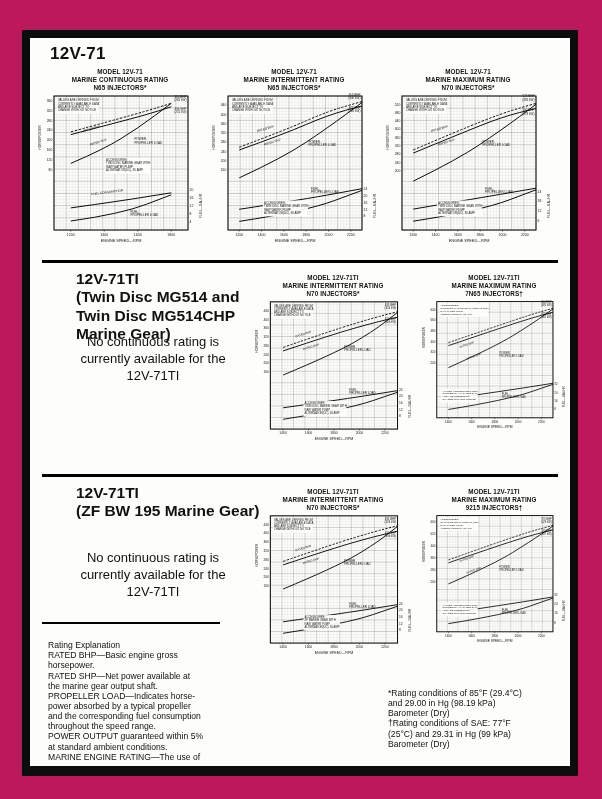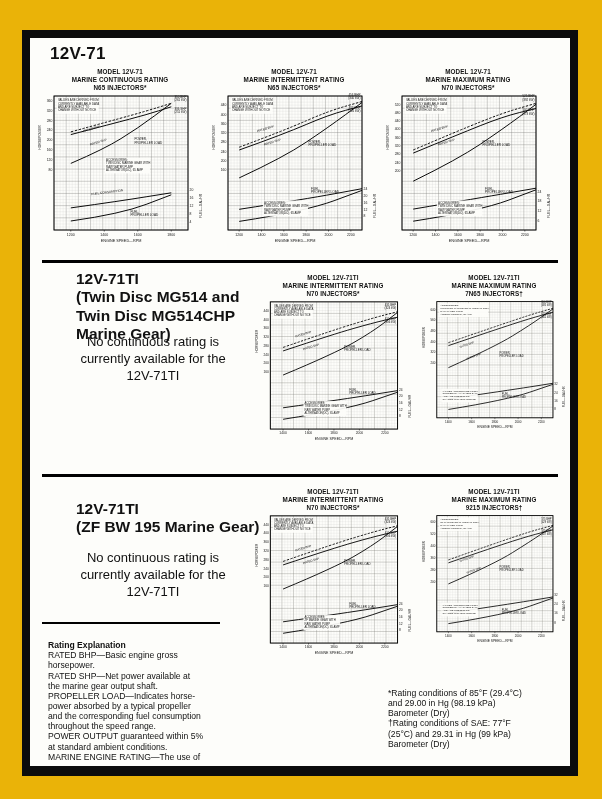--- a/index.html
+++ b/index.html
@@ -1,34 +1,34 @@
 <!DOCTYPE html>
 <html><head>
 <meta charset="utf-8">
 <style>
   html,body{margin:0;padding:0;background:#e8e8e6;}
   body{width:602px;height:799px;font-family:"Liberation Sans",sans-serif;color:#111;}
-  .page{position:relative;width:602px;height:799px;background:#eab308;overflow:hidden;}
+  .page{position:relative;width:602px;height:799px;background:#be185d;overflow:hidden;}
   .frame{position:absolute;left:22px;top:30px;width:556px;height:746px;background:#0c0c0c;}
   .inner{position:absolute;left:8px;top:8px;right:8px;bottom:10px;background:#fdfdfa;}
   .hdr{position:absolute;left:20px;top:6px;font-size:17px;font-weight:bold;letter-spacing:.3px;}
   .chart{position:absolute;margin:0;}
   .chart .ct{font-size:6.3px;font-weight:bold;text-align:center;line-height:1.28;letter-spacing:.1px;}
   .chart svg{display:block;margin:1px auto 0 auto;}
   .c-big{width:172px;}
   .c-big svg{width:170px;height:158px;}
   .c-mid{width:162px;}
   .c-mid svg{width:162px;height:150px;}
   .c-sml{width:148px;}
   .c-sml svg{width:148px;height:137px;}
   .rule{position:absolute;background:#000;height:3px;}
   .sec-h{position:absolute;font-size:15.5px;font-weight:bold;line-height:1.18;white-space:pre-line;margin-left:28px;}
   .sec-note{position:absolute;font-size:13px;line-height:1.3;white-space:pre-line;text-align:center;}
   .fcol{position:absolute;font-size:8.6px;line-height:1.18;white-space:pre-line;}
-  .fcol .fh{font-weight:bold;}
+  .fcol .fh{font-weight:normal;}
   text{font-family:"Liberation Sans",sans-serif;}
 </style>
 </head>
 <body>
 
 <div class="page">
   <div class="frame">
     <div class="inner">
 
       <div class="hdr">12V-71</div>
@@ -798,21 +798,21 @@
             <text x="94.04" y="113.60000000000001" font-size="3.1" text-anchor="start" fill="#161616">PROPELLER LOAD</text>
             <text x="151.4" y="4.89259259259259" font-size="3" text-anchor="end" fill="#161616">650 BHP</text>
             <text x="151.4" y="8.29259259259259" font-size="3" text-anchor="end" fill="#161616">(485 kW)</text>
             <text x="151.4" y="18.108148148148146" font-size="3" text-anchor="end" fill="#161616">620 SHP</text>
             <text x="151.4" y="21.508148148148145" font-size="3" text-anchor="end" fill="#161616">(462 kW)</text>
           </svg>
       </figure>
 
       <div class="rule" style="left:12px;top:436px;width:516px;"></div>
 
-      <div class="sec-h" style="left:18px;top:462px;width:210px;"><span>12V-71TI</span>
+      <div class="sec-h" style="left:18px;top:446px;width:210px;"><span>12V-71TI</span>
 <span>(ZF BW 195 Marine Gear)</span></div>
       <div class="sec-note" style="left:18px;top:512px;width:210px;">No continuous rating is
 currently available for the
 12V-71TI</div>
 
       <figure class="chart c-mid" style="left:222px;top:450px;">
         <div class="ct">
           <div>MODEL 12V-71TI</div>
           <div>MARINE INTERMITTENT RATING</div>
           <div>N70 INJECTORS*</div>

